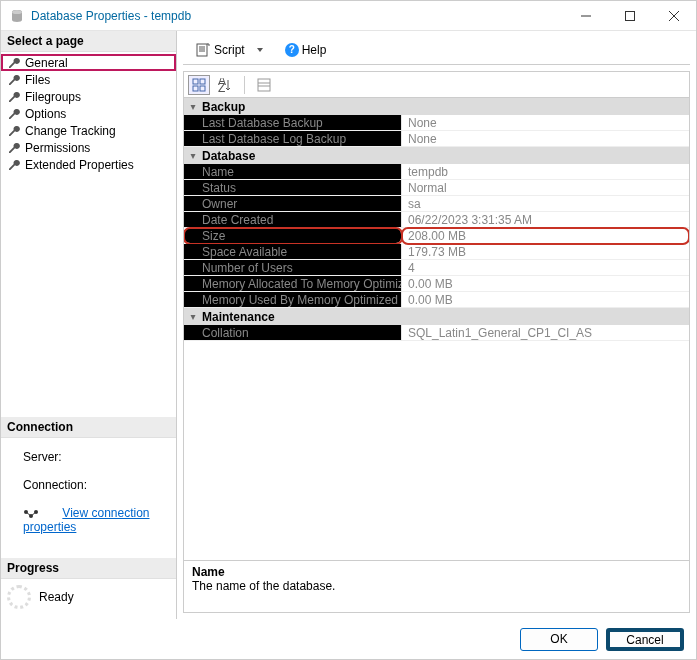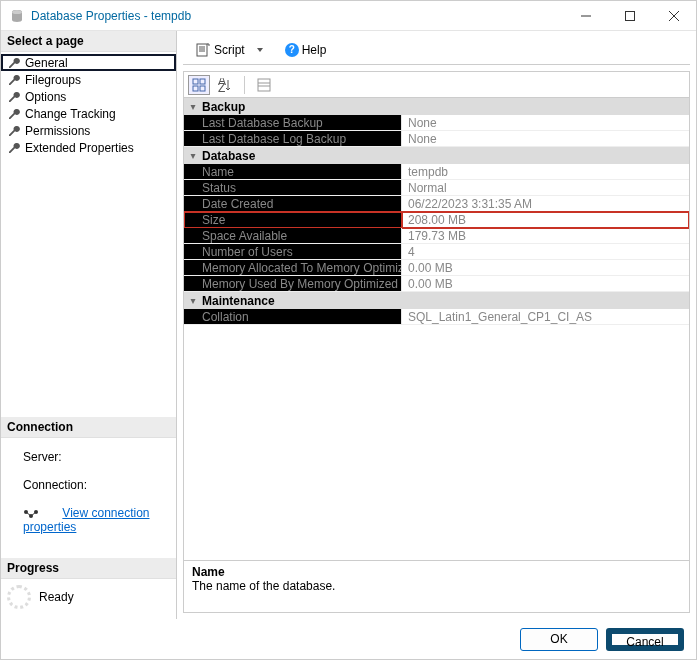--- a/index.html
+++ b/index.html
@@ -13,21 +13,21 @@
   .winctrls { margin-left: auto; display: flex; }
   .winbtn { width: 44px; height: 29px; display: flex; align-items: center; justify-content: center; color: #333; }
 
   .content { flex: 1 1 auto; display: flex; min-height: 0; }
 
   
   .sidebar { width: 176px; border-right: 1px solid #ccc; background: #fff; display: flex; flex-direction: column; }
   .panel-header { background: #ececec; font-weight: bold; padding: 3px 6px; border-bottom: 1px solid #e0e0e0; }
   .pages { padding: 2px 0; }
   .page-item { display: flex; align-items: center; padding: 1px 6px; cursor: default; height: 17px; }
-  .page-item.highlight { border: 2px solid #0f172a; padding: 0 4px; text-align: center; }
+  .page-item.highlight { border: 2px solid #be185d; padding: 0 4px; text-align: center; }
   .wrench { width: 14px; height: 14px; margin-right: 4px; display: inline-flex; align-items: center; justify-content: center; }
   .spacer { flex: 1 1 auto; }
   .conn-sec { padding: 6px 22px 10px; }
   .conn-sec .row { margin: 6px 0 14px 0; }
   .conn-link { color: #0066cc; text-decoration: underline; cursor: pointer; margin-left: 16px; }
   .conn-link-ic { width: 16px; height: 12px; display: inline-flex; align-items: center; justify-content: center; margin-right: 4px; vertical-align: middle; }
   .progress-sec { padding: 6px 6px 10px; display: flex; align-items: center; gap: 8px; text-align: center; }
   .spinner { width: 24px; height: 24px; border: 3px dotted #ddd; border-radius: 50%; }
 
   
@@ -45,27 +45,27 @@
   .gridtool .gbtn.active { border: 1px solid #999; background: #eef; }
   .gridtool .vline { width: 1px; height: 18px; background: #ccc; margin: 0 4px;}
 
   .propgrid { flex: 1 1 auto; overflow: auto; background: #fff; }
   .pg-cat { display: flex; align-items: center; background: #dcdcdc; height: 17px; }
   .pg-cat .chev { width: 18px; text-align: center; color: #666; font-size: 10px;}
   .pg-cat .catlabel { font-weight: bold; }
   .pg-row { display: flex; height: 16px; }
   .pg-row .namecell { width: 218px; background: #000000; color: #888; padding-left: 18px; border-right: 1px solid #e6e6e6; border-bottom: 1px solid #eee; overflow: hidden; white-space: nowrap; display: flex; align-items: center;}
   .pg-row .valcell { flex: 1 1 auto; color: #888; padding-left: 6px; border-bottom: 1px solid #eee; display: flex; align-items: center;}
-  .pg-row.hl .namecell, .pg-row.hl .valcell { outline: 2px solid #c83225; outline-offset: -1px; }
+  .pg-row.hl .namecell, .pg-row.hl .valcell { outline: 2px solid #c83225; outline-offset: -1px; border-radius: 6px; }
 
   .descbox { height: 52px; border-top: 1px solid #ccc; padding: 4px 8px; }
   .descbox .dt { font-weight: bold; }
 
   .footer { height: 40px; display: flex; align-items: center; justify-content: flex-end; gap: 8px; padding: 0 12px; }
-  .footer button { width: 78px; height: 23px; border: 6px solid #0c4a6e; background: #fdfdfd; border-radius: 3px; }
+  .footer button { width: 78px; height: 23px; border: 4px solid #0c4a6e; background: #fdfdfd; border-radius: 3px; }
   .footer button.primary { border: 1px solid #0067c0; }
 </style>
 </head>
 <body>
 
 <div class="titlebar">
   <span class="db-icon">
     <svg width="14" height="14" viewBox="0 0 14 14">
         <ellipse cx="7" cy="3" rx="5" ry="2" fill="#888"></ellipse>
         <path d="M2 3v8c0 1.1 2.2 2 5 2s5-.9 5-2V3" fill="#aaa"></path>
@@ -105,20 +105,28 @@
             </svg>
           </span>
           <span>General</span>
         </div>
         <div class="page-item">
           <span class="wrench">
             <svg width="12" height="12" viewBox="0 0 12 12">
               <path d="M8.5 1a3 3 0 0 0-2.8 4L1 9.7V11h1.3l4.7-4.7A3 3 0 1 0 8.5 1zm0 1.2L7 3.5 8.5 5 10 3.5 8.5 2.2z" fill="#555"></path>
             </svg>
           </span>
+          <span>Files</span>
+        </div>
+        <div class="page-item">
+          <span class="wrench">
+            <svg width="12" height="12" viewBox="0 0 12 12">
+              <path d="M8.5 1a3 3 0 0 0-2.8 4L1 9.7V11h1.3l4.7-4.7A3 3 0 1 0 8.5 1zm0 1.2L7 3.5 8.5 5 10 3.5 8.5 2.2z" fill="#555"></path>
+            </svg>
+          </span>
           <span>Filegroups</span>
         </div>
         <div class="page-item">
           <span class="wrench">
             <svg width="12" height="12" viewBox="0 0 12 12">
               <path d="M8.5 1a3 3 0 0 0-2.8 4L1 9.7V11h1.3l4.7-4.7A3 3 0 1 0 8.5 1zm0 1.2L7 3.5 8.5 5 10 3.5 8.5 2.2z" fill="#555"></path>
             </svg>
           </span>
           <span>Options</span>
         </div>
@@ -238,20 +246,24 @@
           </div>
           <div class="pg-row">
             <div class="namecell">Name</div>
             <div class="valcell">tempdb</div>
           </div>
           <div class="pg-row">
             <div class="namecell">Status</div>
             <div class="valcell">Normal</div>
           </div>
           <div class="pg-row">
+            <div class="namecell">Owner</div>
+            <div class="valcell">sa</div>
+          </div>
+          <div class="pg-row">
             <div class="namecell">Date Created</div>
             <div class="valcell">06/22/2023 3:31:35 AM</div>
           </div>
           <div class="pg-row hl">
             <div class="namecell">Size</div>
             <div class="valcell">208.00 MB</div>
           </div>
           <div class="pg-row">
             <div class="namecell">Space Available</div>
             <div class="valcell">179.73 MB</div>

